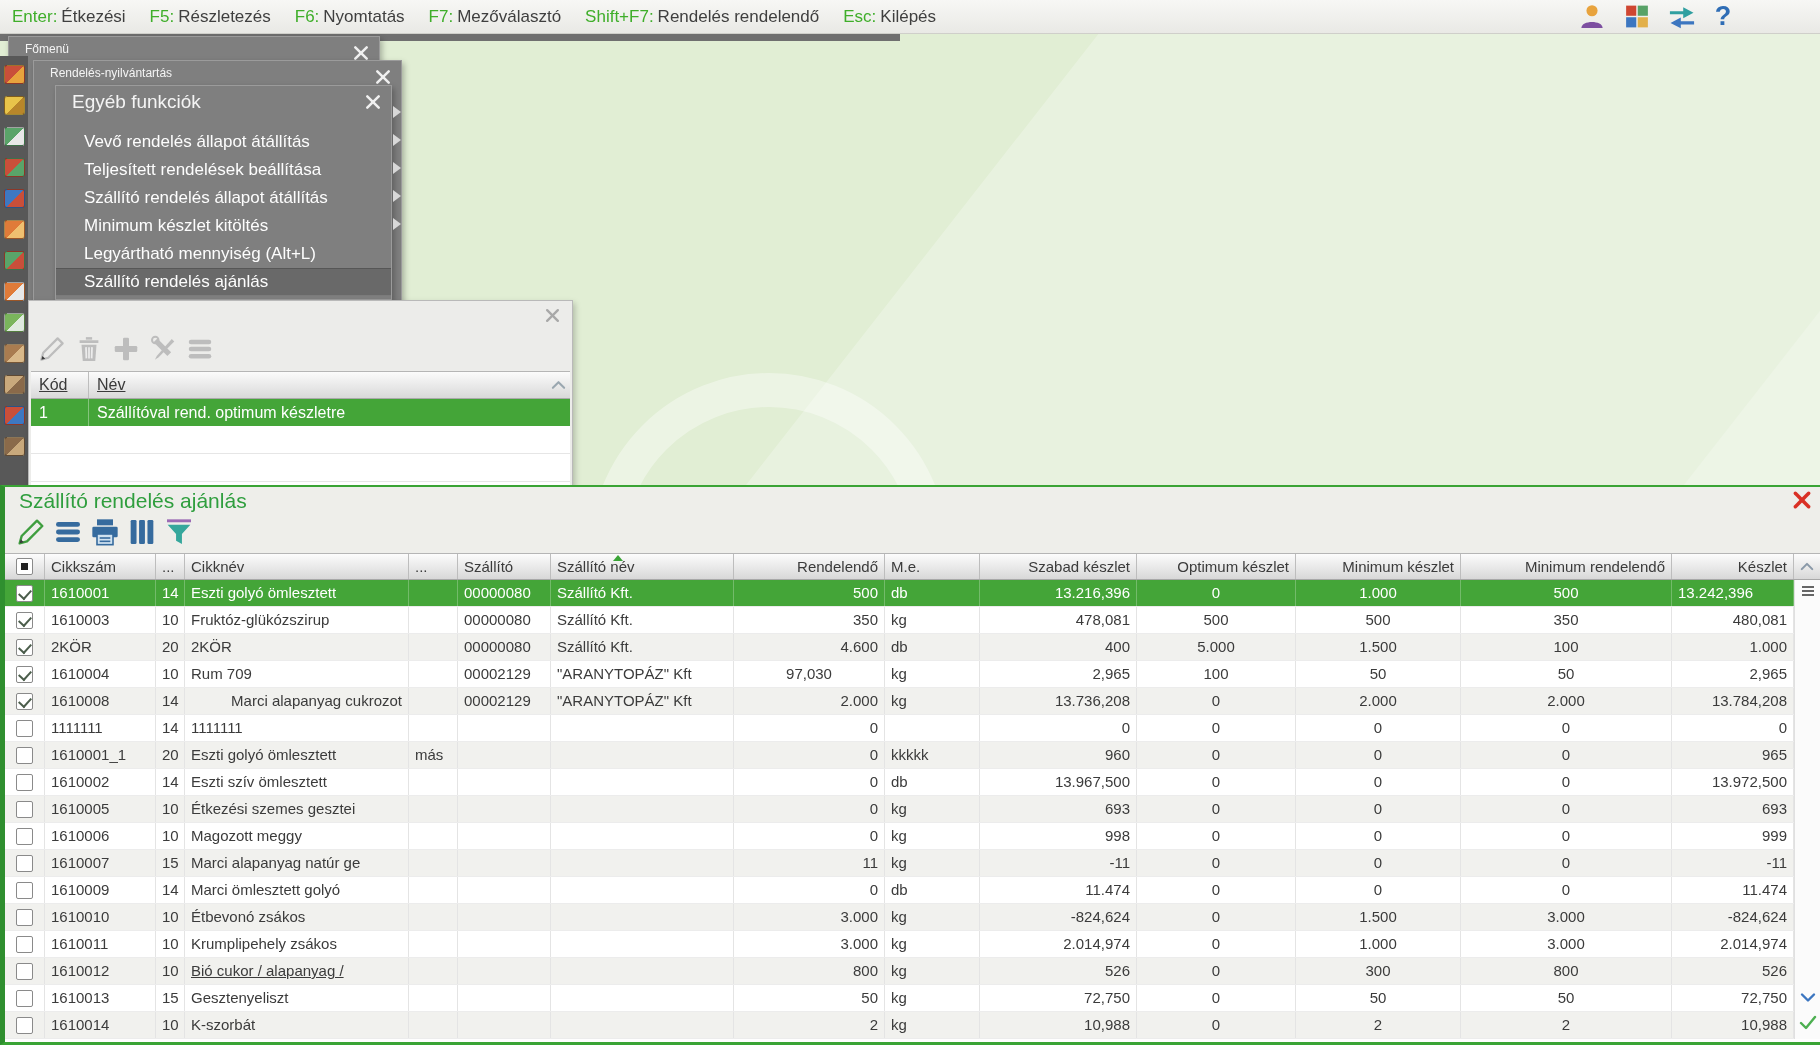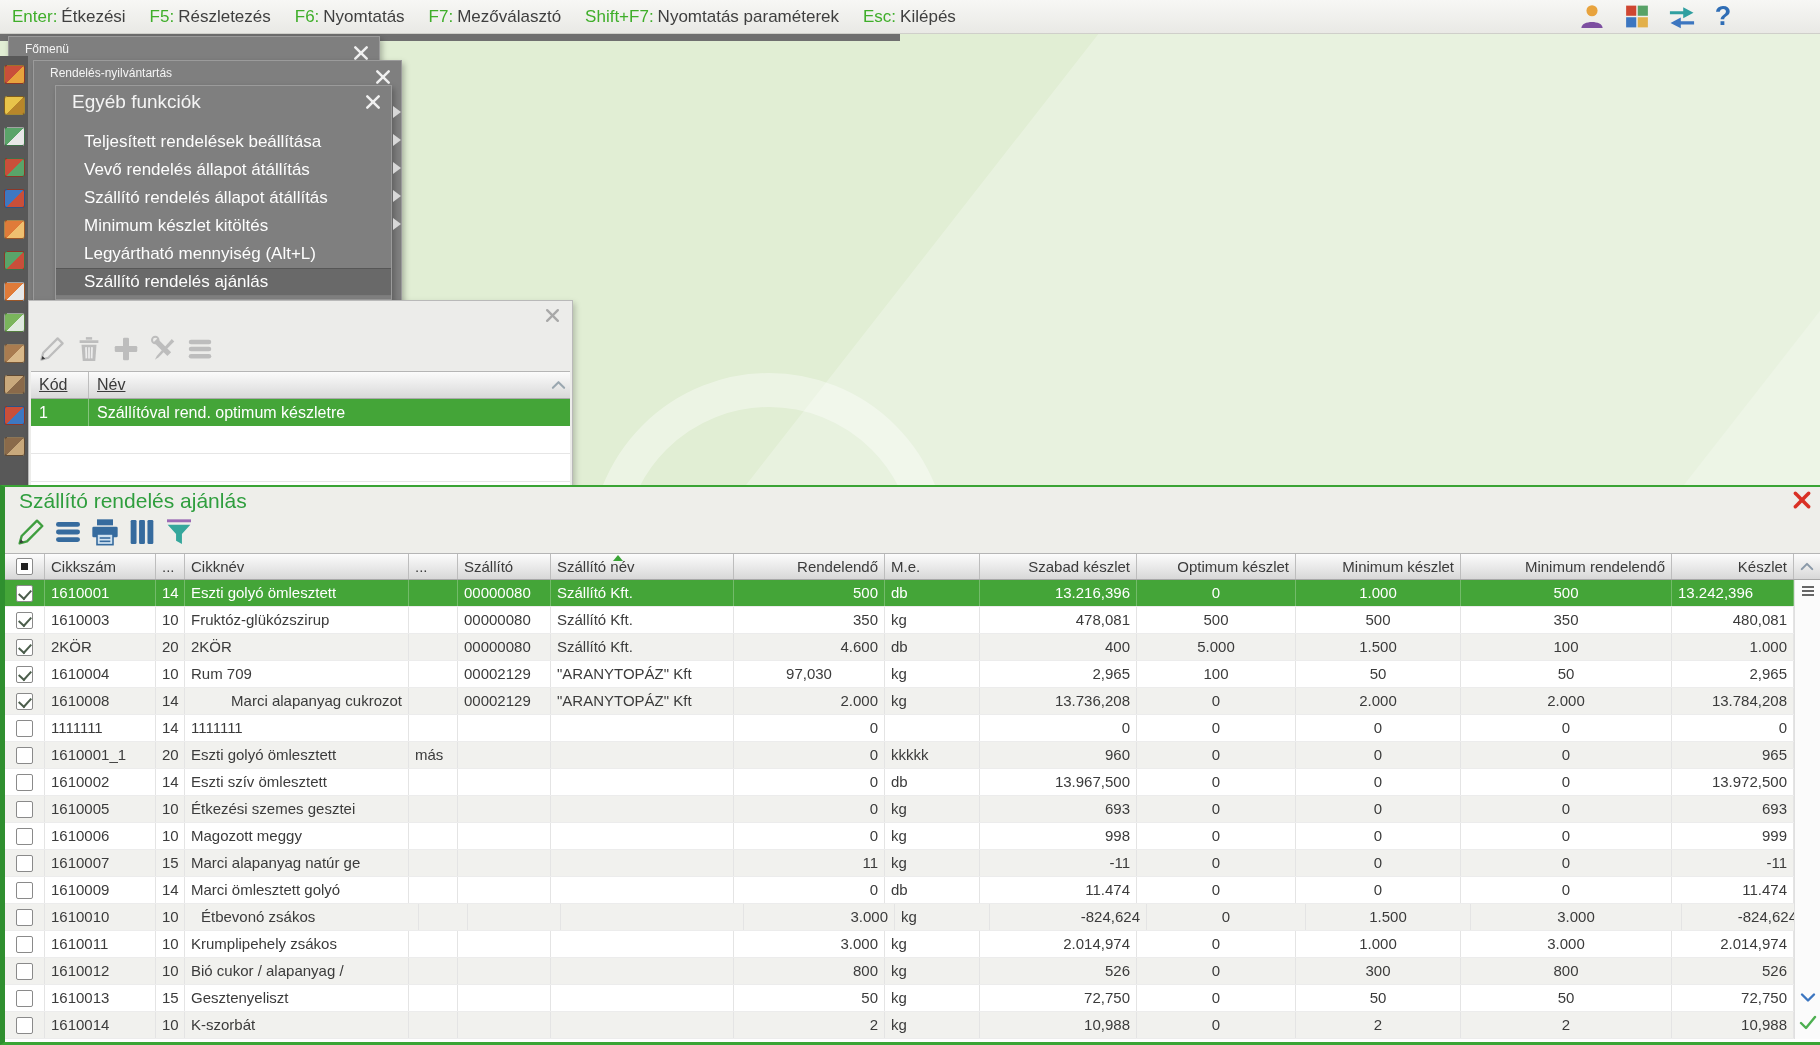--- a/index.html
+++ b/index.html
@@ -128,21 +128,21 @@
     <div class="bg-ring"></div>
   </div>
   <div class="under-strip"></div>
 
   <div class="topbar">
     <div class="shortcuts" id="shortcuts">
         <span class="sc-item"><span class="sc-key">Enter:</span><span class="sc-label">Étkezési</span></span>
         <span class="sc-item"><span class="sc-key">F5:</span><span class="sc-label">Részletezés</span></span>
         <span class="sc-item"><span class="sc-key">F6:</span><span class="sc-label">Nyomtatás</span></span>
         <span class="sc-item"><span class="sc-key">F7:</span><span class="sc-label">Mezőválasztó</span></span>
-        <span class="sc-item"><span class="sc-key">Shift+F7:</span><span class="sc-label">Nyomtatás paraméterek</span></span>
+        <span class="sc-item"><span class="sc-key">Shift+F7:</span><span class="sc-label">Rendelés rendelendő</span></span>
         <span class="sc-item"><span class="sc-key">Esc:</span><span class="sc-label">Kilépés</span></span>
       </div>
     <div class="topbar-icons" id="topbar-icons">
         <span class="tb-icon"><svg viewBox="0 0 24 24">
             <circle cx="12" cy="7.2" r="4.6" fill="#e8a33d"></circle>
             <path d="M3.2 21.5 C3.2 14.8 20.8 14.8 20.8 21.5 Z" fill="#7d4fa0"></path>
           </svg></span>
         <span class="tb-icon"><svg viewBox="0 0 24 24">
             <rect x="3" y="3" width="8.4" height="8.4" fill="#cf4631"></rect>
             <rect x="12.6" y="3" width="8.4" height="8.4" fill="#58a267"></rect>
@@ -177,22 +177,22 @@
   </div>
   <div class="win win3">
     <div class="win-title">Egyéb funkciók</div>
     <span class="win-close">
       <svg viewBox="0 0 14 14">
           <line x1="2" y1="2" x2="12" y2="12" stroke="currentColor" stroke-width="2.2" stroke-linecap="round"></line>
           <line x1="12" y1="2" x2="2" y2="12" stroke="currentColor" stroke-width="2.2" stroke-linecap="round"></line>
         </svg>
     </span>
     <div class="menu-items" id="menu-items">
+        <div class="menu-item">Vevő rendelés állapot átállítás</div>
         <div class="menu-item">Teljesített rendelések beállítása</div>
-        <div class="menu-item">Vevő rendelés állapot átállítás</div>
         <div class="menu-item">Szállító rendelés állapot átállítás</div>
         <div class="menu-item">Minimum készlet kitöltés</div>
         <div class="menu-item">Legyártható mennyiség (Alt+L)</div>
         <div class="menu-item selected">Szállító rendelés ajánlás</div>
       </div>
   </div>
   <div class="submenu-arrows" id="submenu-arrows">
       <div class="sub-arrow" style="top: 106px;"></div>
       <div class="sub-arrow" style="top: 134px;"></div>
       <div class="sub-arrow" style="top: 162px;"></div>
@@ -547,21 +547,21 @@
             <div class="t-cell" style="width: 165px; text-align: center;">0</div>
             <div class="t-cell" style="width: 211px; text-align: center;">0</div>
             <div class="t-cell" style="width: 122px; text-align: right;">11.474</div>
           </div>
           <div class="t-row odd">
             <div class="t-cell c-check" style="width: 40px; text-align: center;">
               <span class="checkbox"></span>
             </div>
             <div class="t-cell" style="width: 111px; text-align: left;">1610010</div>
             <div class="t-cell" style="width: 29px; text-align: left;">10</div>
-            <div class="t-cell" style="width: 224px; text-align: left; margin-left: 10px;">Étbevonó zsákos</div>
+            <div class="t-cell" style="width: 224px; text-align: left;">Étbevonó zsákos</div>
             <div class="t-cell" style="width: 49px; text-align: left;"></div>
             <div class="t-cell" style="width: 93px; text-align: left;"></div>
             <div class="t-cell" style="width: 183px; text-align: left;"></div>
             <div class="t-cell" style="width: 151px; text-align: right;">3.000</div>
             <div class="t-cell" style="width: 95px; text-align: left;">kg</div>
             <div class="t-cell" style="width: 157px; text-align: right;">-824,624</div>
             <div class="t-cell" style="width: 159px; text-align: center;">0</div>
             <div class="t-cell" style="width: 165px; text-align: center;">1.500</div>
             <div class="t-cell" style="width: 211px; text-align: center;">3.000</div>
             <div class="t-cell" style="width: 122px; text-align: right;">-824,624</div>
@@ -583,21 +583,21 @@
             <div class="t-cell" style="width: 165px; text-align: center;">1.000</div>
             <div class="t-cell" style="width: 211px; text-align: center;">3.000</div>
             <div class="t-cell" style="width: 122px; text-align: right;">2.014,974</div>
           </div>
           <div class="t-row odd">
             <div class="t-cell c-check" style="width: 40px; text-align: center;">
               <span class="checkbox"></span>
             </div>
             <div class="t-cell" style="width: 111px; text-align: left;">1610012</div>
             <div class="t-cell" style="width: 29px; text-align: left;">10</div>
-            <div class="t-cell" style="width: 224px; text-align: left;">Bió cukor / alapanyag /</div>
+            <div class="t-cell" style="width: 224px; text-align: left; text-decoration: underline;">Bió cukor / alapanyag /</div>
             <div class="t-cell" style="width: 49px; text-align: left;"></div>
             <div class="t-cell" style="width: 93px; text-align: left;"></div>
             <div class="t-cell" style="width: 183px; text-align: left;"></div>
             <div class="t-cell" style="width: 151px; text-align: right;">800</div>
             <div class="t-cell" style="width: 95px; text-align: left;">kg</div>
             <div class="t-cell" style="width: 157px; text-align: right;">526</div>
             <div class="t-cell" style="width: 159px; text-align: center;">0</div>
             <div class="t-cell" style="width: 165px; text-align: center;">300</div>
             <div class="t-cell" style="width: 211px; text-align: center;">800</div>
             <div class="t-cell" style="width: 122px; text-align: right;">526</div>

